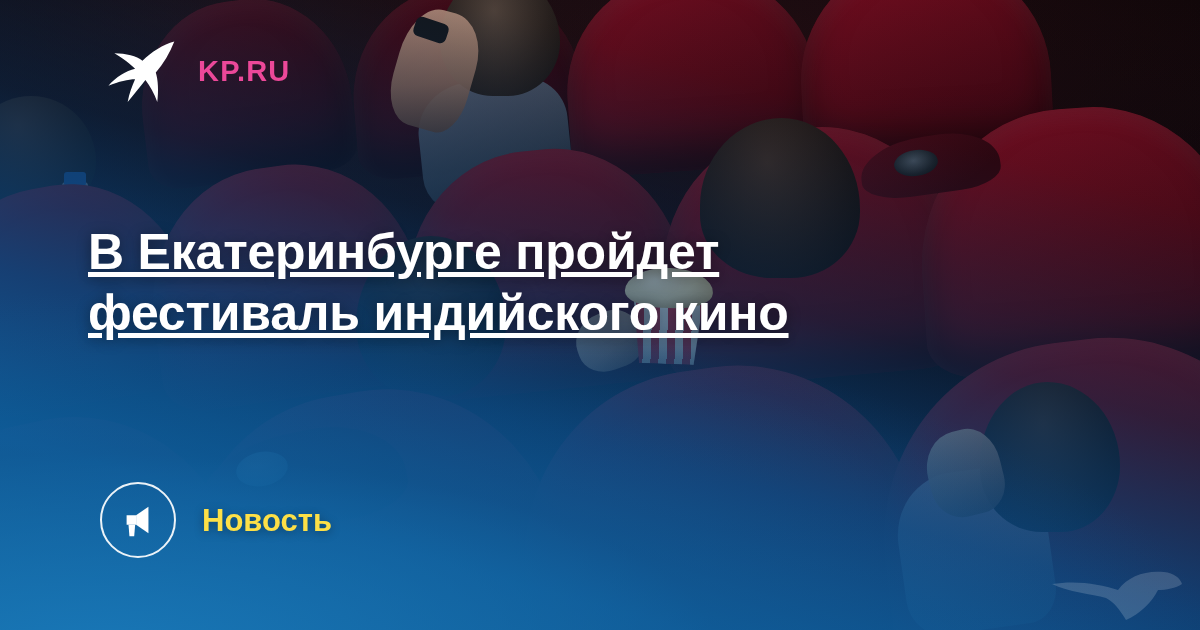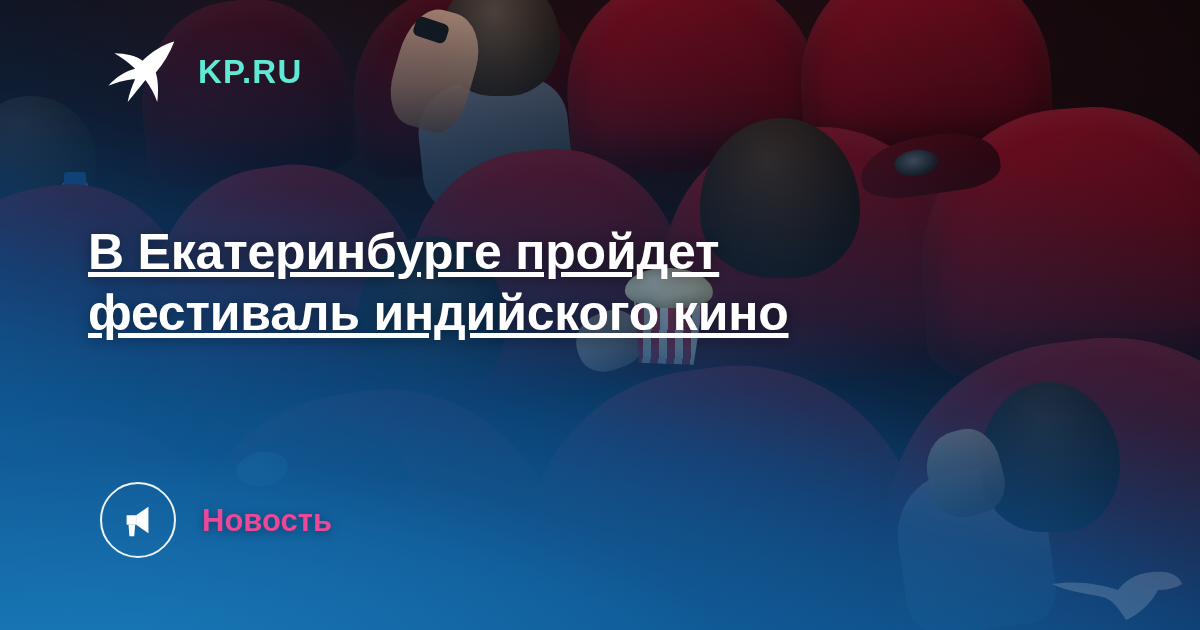--- a/index.html
+++ b/index.html
@@ -277,22 +277,22 @@
     align-items: center;
     gap: 20px;
   }
   .brand-mark {
     width: 74px;
     height: 74px;
     flex: 0 0 auto;
   }
   .brand-mark svg { display: block; width: 100%; height: 100%; }
   .brand-name {
-    color: #5eead4;
-    font-size: 33px;
+    color: #ec4899;
+    font-size: 29px;
     font-weight: bold;
     letter-spacing: 1.2px;
     line-height: 1;
     white-space: nowrap;
   }
 
   .headline {
     position: absolute;
     left: 88px;
     top: 222px;
@@ -319,21 +319,21 @@
     height: 72px;
     border: 2px solid rgba(255,255,255,0.92);
     border-radius: 50%;
     display: flex;
     align-items: center;
     justify-content: center;
     flex: 0 0 auto;
   }
   .badge-circle svg { display: block; width: 38px; height: 38px; }
   .badge-label {
-    color: #ec4899;
+    color: #fde047;
     font-size: 31px;
     font-weight: bold;
     line-height: 1;
     white-space: nowrap;
     text-shadow: 0 2px 10px rgba(0,0,0,0.35);
   }
 </style>
 </head>
 <body>
 

